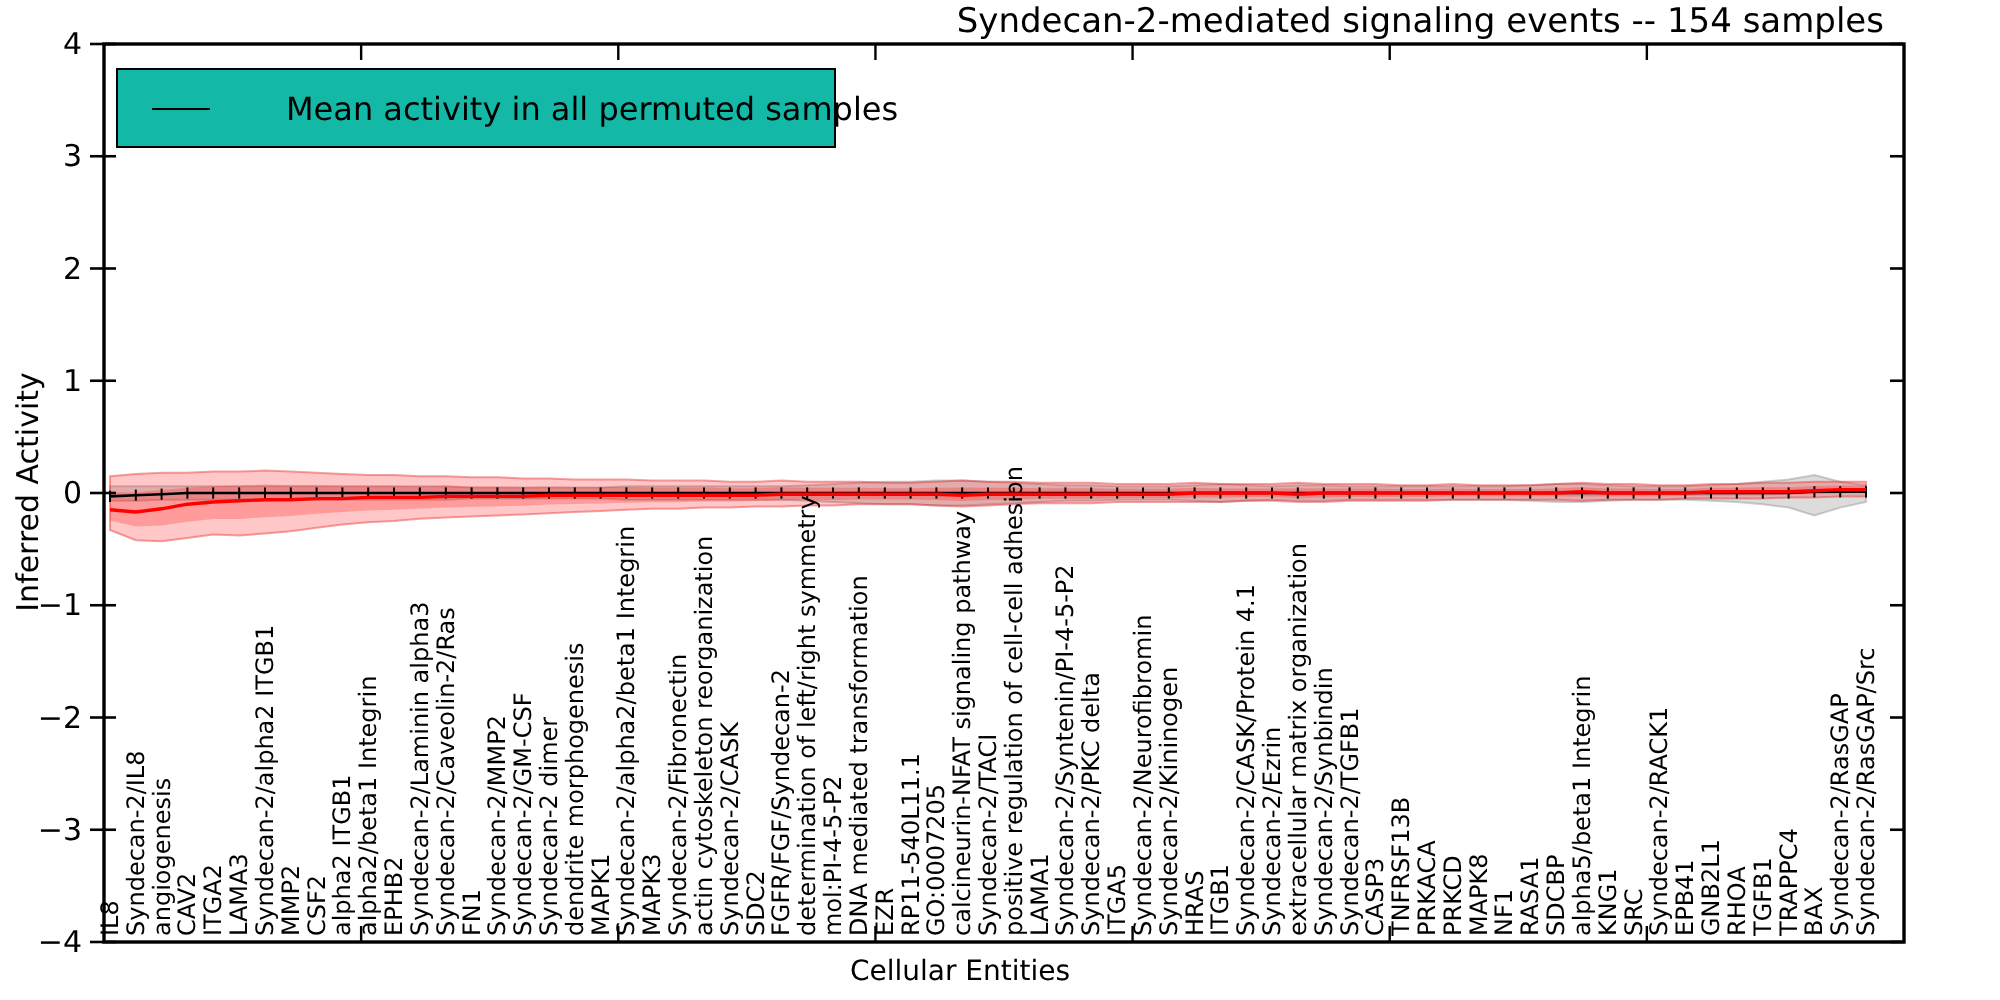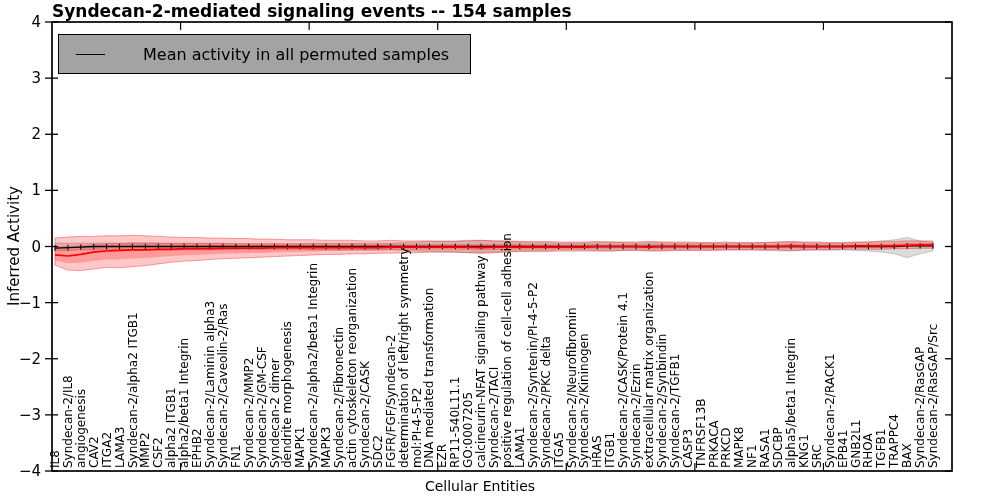--- a/index.html
+++ b/index.html
@@ -1,25 +1,25 @@
 <!DOCTYPE html>
 <html><head>
 <meta charset="utf-8">
 <style>
   html,body{margin:0;padding:0;background:#fff;}
   #figure{position:relative;width:1000px;height:500px;background:#fff;overflow:hidden;
           font-family:"DejaVu Sans","Liberation Sans",sans-serif;color:#000;}
   #plot-svg{position:absolute;left:0;top:0;}
-  .fig-title{position:absolute;top:1px;left:52px;width:900px;text-align:left;
-             font-size:17px;white-space:nowrap;font-weight:bold;}
+  .fig-title{position:absolute;top:1px;left:42px;width:900px;text-align:right;
+             font-size:17px;white-space:nowrap;}
   .y-label{position:absolute;left:14px;top:246px;transform:translate(-50%,-50%) rotate(-90deg);
            font-size:15px;white-space:nowrap;}
   .x-label{position:absolute;left:480px;top:478px;transform:translateX(-50%);
            font-size:14px;white-space:nowrap;}
-  .legend{position:absolute;left:58px;top:34px;width:413px;background:#a3a3a3;
+  .legend{position:absolute;left:58px;top:34px;width:360px;background:#14b8a6;
           border:1.6px solid #000;padding:6px 0 6px 0;box-sizing:border-box;}
   .legend-row{display:flex;align-items:center;height:26px;}
   .legend-swatch{width:29px;height:0;border-top:1.8px solid #000;margin-left:17px;flex:0 0 auto;}
   .legend-text{margin-left:38px;font-size:16px;white-space:nowrap;}
 </style>
 </head>
 <body>
 
 <div id="figure">
   <svg id="plot-svg" width="1000" height="500">

